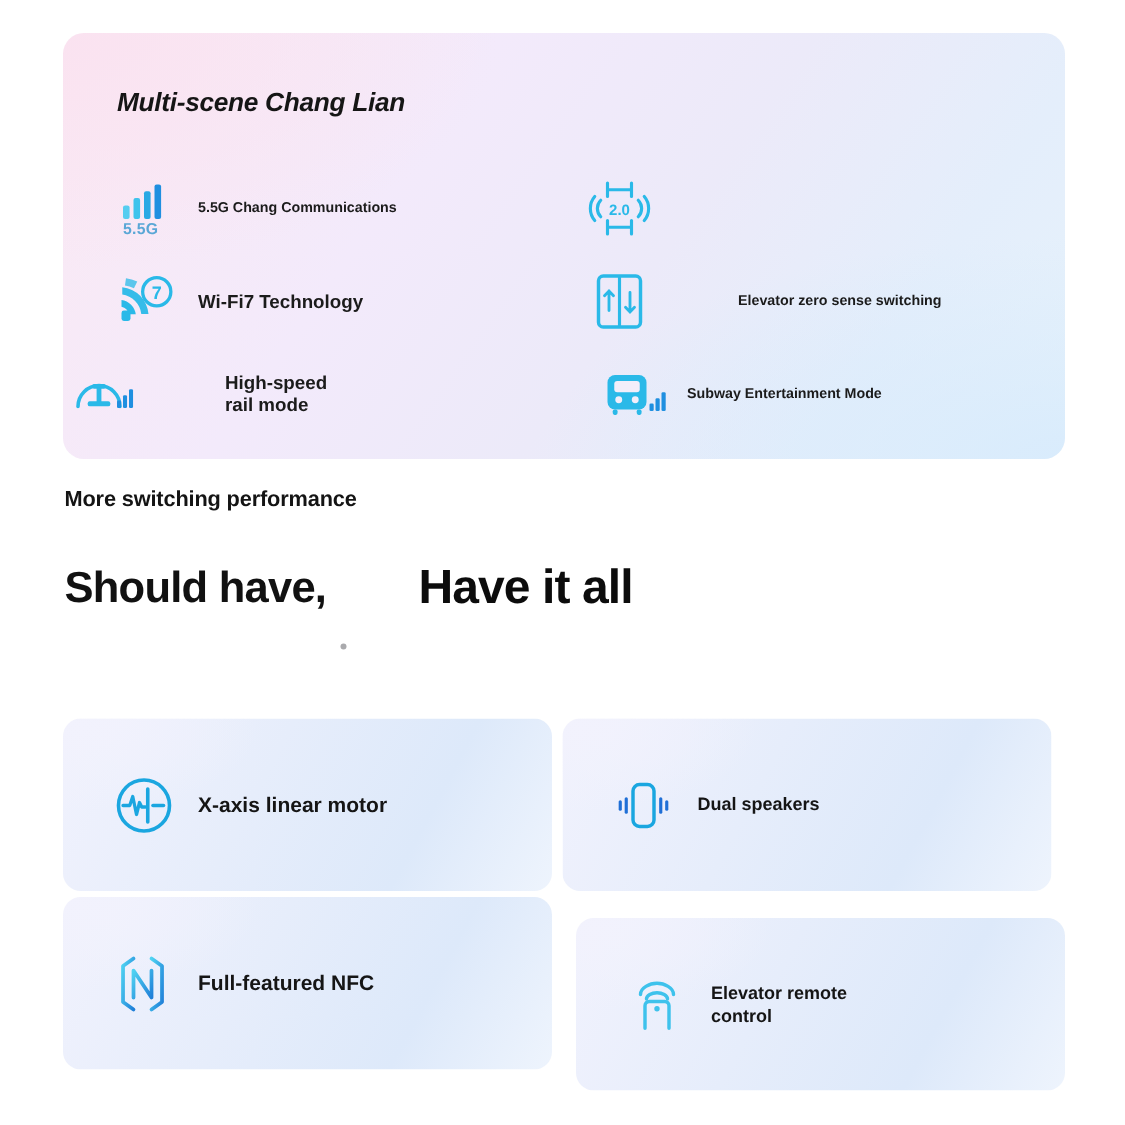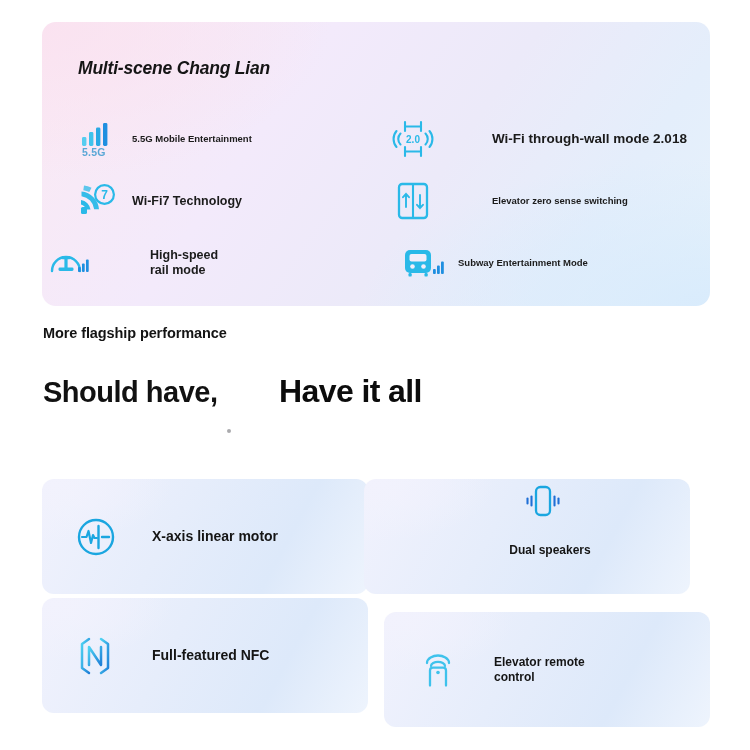--- a/index.html
+++ b/index.html
@@ -140,24 +140,23 @@
     position: absolute;
     width: 326px;
     height: 115px;
     border-radius: 12px;
     display: flex;
     align-items: center;
     padding-left: 32px;
     background:
       radial-gradient(ellipse 60% 80% at 4% 6%, rgba(242,242,253,0.95) 0%, rgba(242,242,253,0) 60%),
       linear-gradient(118deg, #f1f2fd 0%, #e6edfb 40%, #dde9fa 72%, #eef4fd 100%);
-    gap: 20px;
   }
   .bcard.c0 { left: 0px;   top: 0px; }
-  .bcard.c1 { left: 322px; top: 0px; flex-direction: column; }
+  .bcard.c1 { left: 333px; top: 0px; }
   .bcard.c2 { left: 0px;   top: 119px; }
   .bcard.c3 { left: 342px; top: 133px; }
 
   .bcard-icon {
     width: 44px;
     min-width: 44px;
     height: 44px;
     display: flex;
     align-items: center;
     justify-content: center;
@@ -189,38 +188,37 @@
         <div class="feat-col left">
           <span class="feat-icon">
             <svg width="40" height="38" viewBox="0 0 40 38">
               <rect x="3" y="17" width="4.4" height="9" rx="1.4" fill="#56cdf0"></rect>
               <rect x="10" y="12" width="4.4" height="14" rx="1.4" fill="#3fc3ec"></rect>
               <rect x="17" y="7.5" width="4.4" height="18.5" rx="1.4" fill="#29a9e4"></rect>
               <rect x="24" y="3" width="4.4" height="23" rx="1.4" fill="#1f8fe0"></rect>
               <text x="3" y="36" font-family="'Liberation Sans',sans-serif" font-size="10.5" font-weight="bold" fill="#5aa7d6" letter-spacing="0.2">5.5G</text>
             </svg>
           </span>
-          <span class="feat-label sm">5.5G Mobile Entertainment</span>
+          <span class="feat-label sm">5.5G Chang Communications</span>
         </div>
 
         <div class="feat-col right">
           <span class="feat-icon">
             <svg width="42" height="40" viewBox="0 0 42 40">
               <g fill="none" stroke="#2ab9e8" stroke-width="2.1" stroke-linecap="round">
                 <path d="M13 3 L13 12 M13 7.5 L29 7.5 M29 3 L29 12"></path>
                 <path d="M13 28 L13 37 M13 32.5 L29 32.5 M29 28 L29 37"></path>
                 <path d="M8.5 14.5 C5.5 17.5 5.5 22.5 8.5 25.5"></path>
                 <path d="M4.5 12 C0.6 16.5 0.6 23.5 4.5 28"></path>
                 <path d="M33.5 14.5 C36.5 17.5 36.5 22.5 33.5 25.5"></path>
                 <path d="M37.5 12 C41.4 16.5 41.4 23.5 37.5 28"></path>
               </g>
               <text x="21" y="24" text-anchor="middle" font-family="'Liberation Sans',sans-serif" font-size="10" font-weight="bold" fill="#2ab9e8">2.0</text>
             </svg>
           </span>
-          <span class="feat-label lg">Wi-Fi through-wall mode 2.018</span>
         </div>
       </div>
 
       <div class="feat-row r2">
         <div class="feat-col left">
           <span class="feat-icon">
             <svg width="40" height="38" viewBox="0 0 40 38">
               <g fill="#2ab9e8">
                 <rect x="2" y="25" width="6" height="7" rx="1.6"></rect>
                 <path d="M2 18 a11 11 0 0 1 9.5 9.5 l-4.6 0 a6.6 6.6 0 0 0 -4.9 -5 z"></path>
@@ -284,21 +282,21 @@
               </g>
             </svg>
           </span>
           <span class="feat-label sm">Subway Entertainment Mode</span>
         </div>
       </div>
 
     </div>
   </div>
 
-  <div class="subheading">More flagship performance</div>
+  <div class="subheading">More switching performance</div>
   <div class="bigline-1">Should have,</div>
   <div class="bigline-2">Have it all</div>
   <div class="speck"></div>
 
   <div class="cards">
 
     <div class="bcard c0">
       <span class="bcard-icon">
         <svg width="42" height="42" viewBox="0 0 42 42">
           <circle cx="21" cy="21" r="17" fill="none" stroke="#1aa6e0" stroke-width="2.4"></circle>

